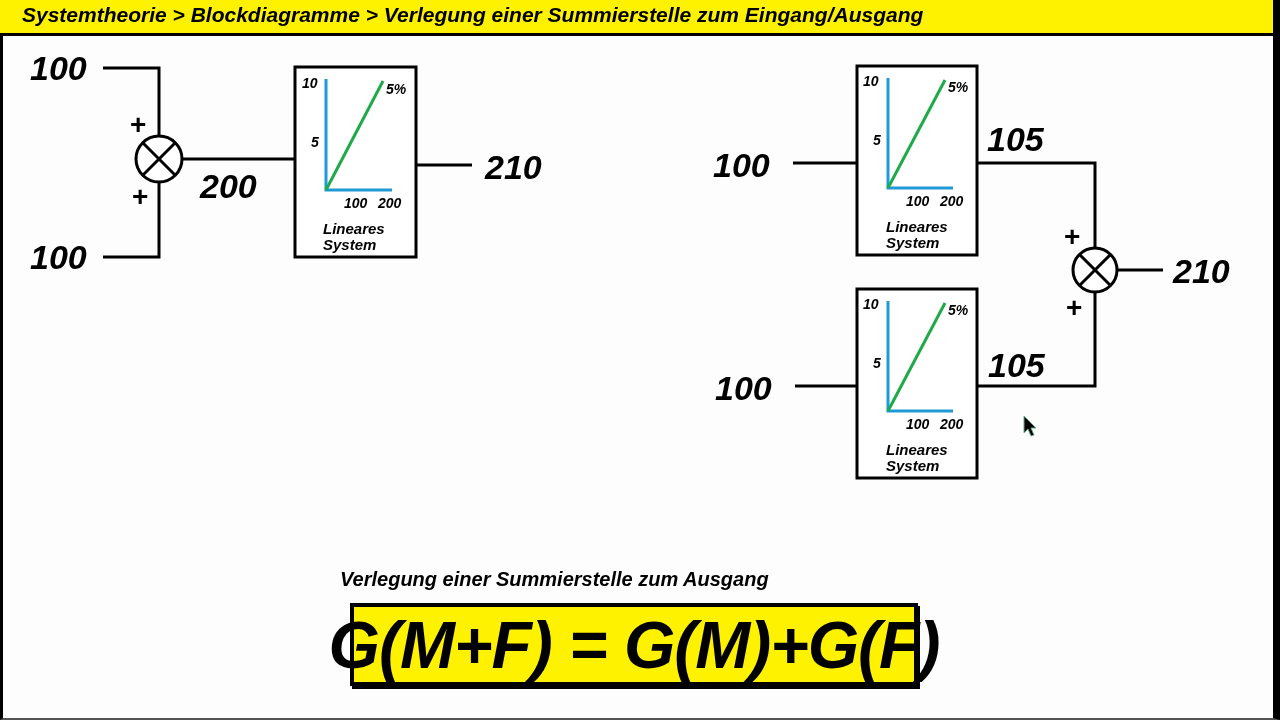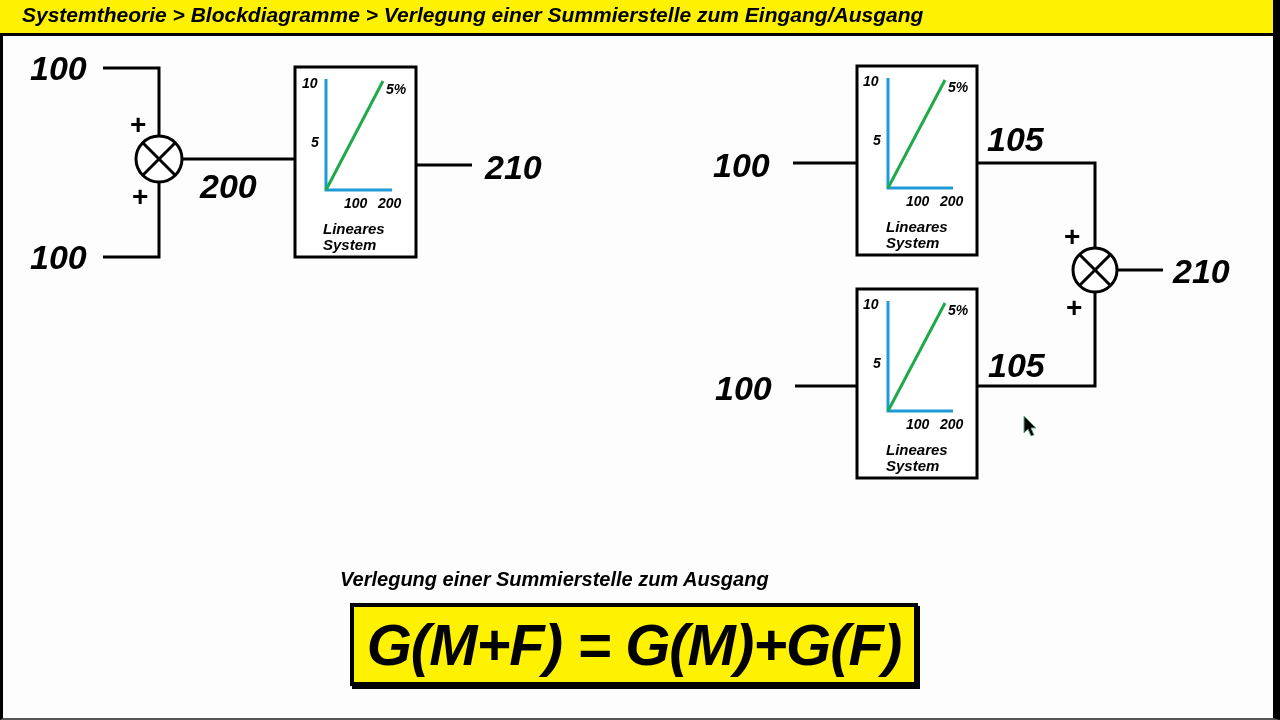--- a/index.html
+++ b/index.html
@@ -36,21 +36,21 @@
     position: absolute; left: 340px; top: 568px; width: 600px; text-align: left;
     font-size: 20px; font-weight: bold; font-style: italic; color: #000;
   }
   .formula-box {
     position: absolute; left: 350px; top: 603px; width: 568px; height: 83px;
     box-sizing: border-box; background: #fff200;
     border: 4px solid #000; box-shadow: 2px 3px 0 #000;
     display: flex; align-items: center; justify-content: center;
   }
   .formula-text {
-    font-size: 58px; font-weight: bold; font-style: italic; color: #000;
+    font-size: 66px; font-weight: bold; font-style: italic; color: #000;
     letter-spacing: -1px; white-space: nowrap;
   }
 </style>
 </head>
 <body>
 
 <div class="frame"></div>
 
 <div class="title-bar">
   <div class="title-text">Systemtheorie &gt; Blockdiagramme &gt; Verlegung einer Summierstelle zum Eingang/Ausgang</div>

